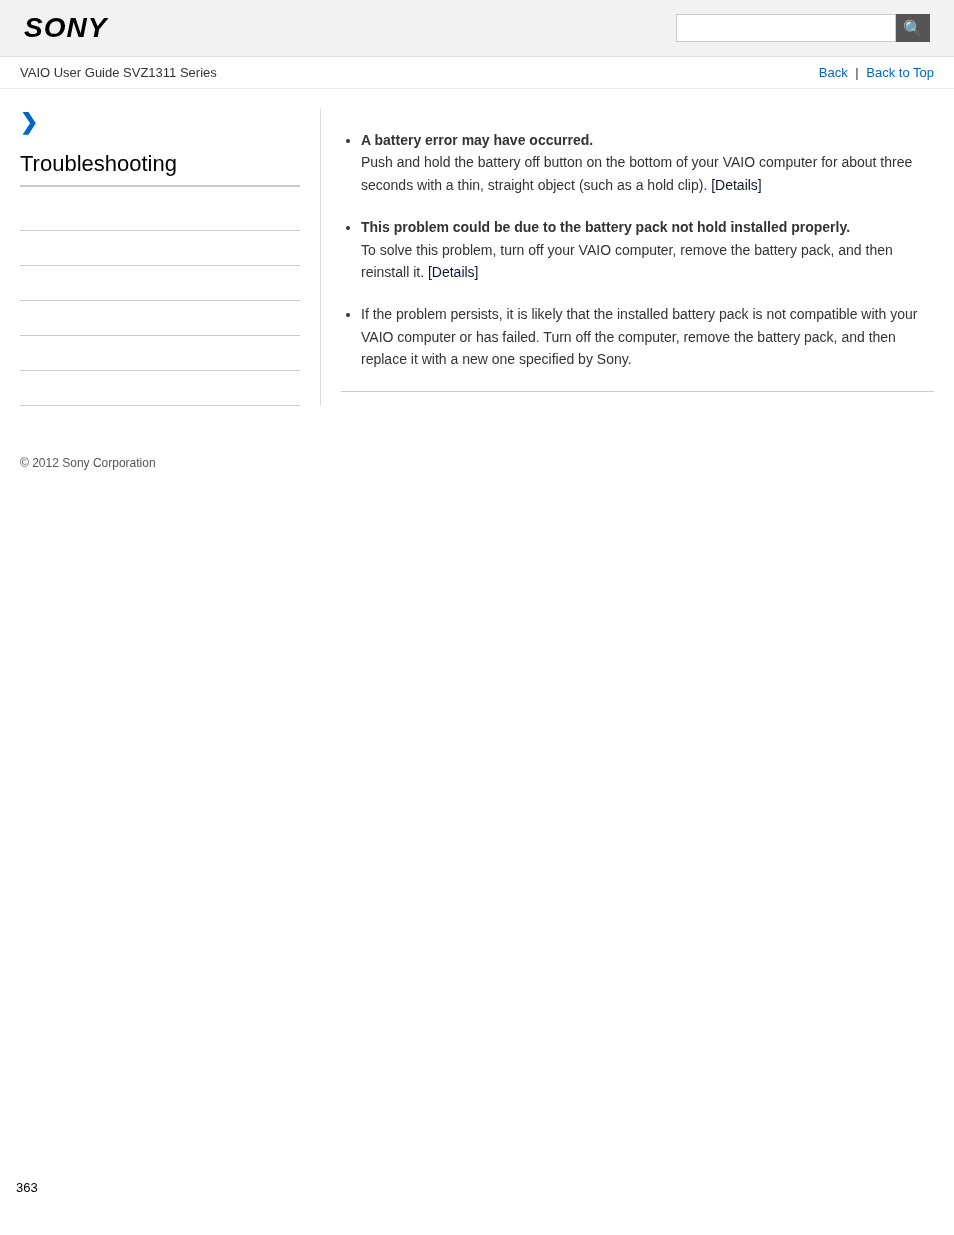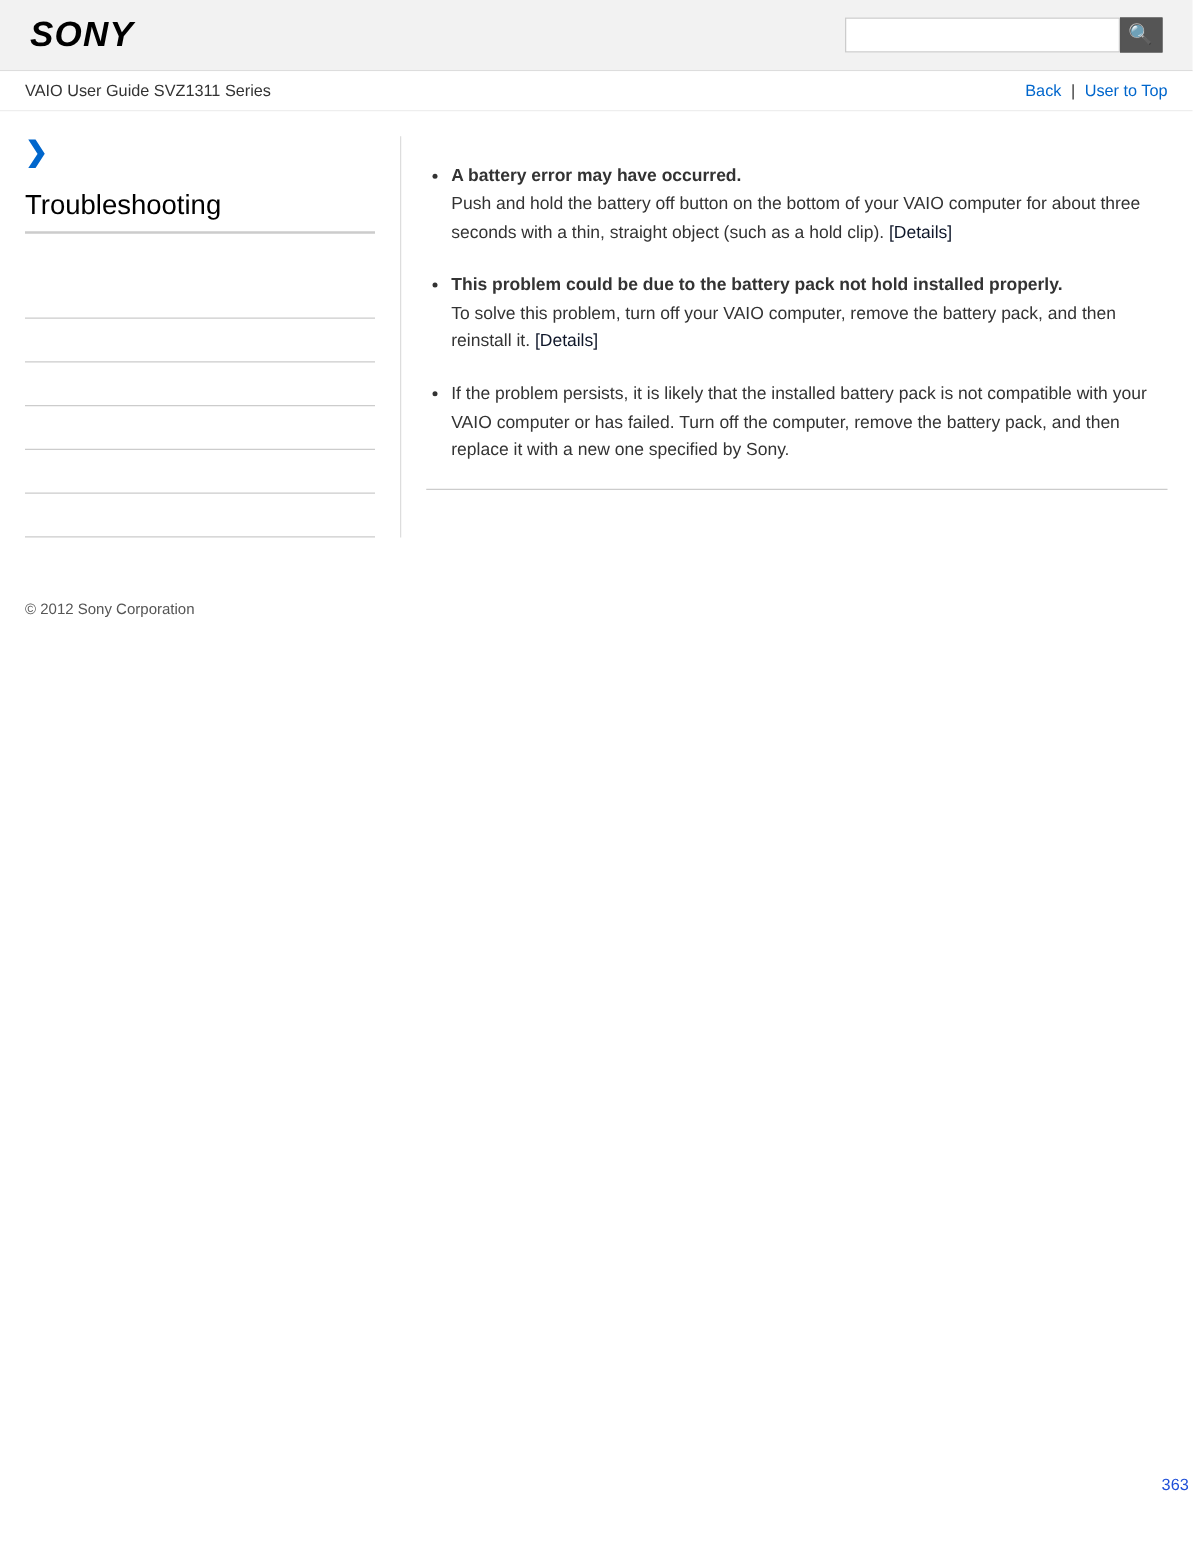--- a/index.html
+++ b/index.html
@@ -101,21 +101,21 @@
       margin-bottom: 16px;
       display: block;
     }
 
     .section-title {
       font-size: 22px;
       font-weight: normal;
       color: #000;
       border-bottom: 2px solid #ccc;
       padding-bottom: 8px;
-      margin-bottom: 33px;
+      margin-bottom: 9px;
     }
 
     .sidebar-links {
       list-style: none;
     }
     .sidebar-links li {
       border-bottom: 1px solid #ccc;
       padding: 10px 0;
     }
     .sidebar-links li a {
@@ -159,24 +159,24 @@
     
     .footer {
       padding: 20px;
       font-size: 12px;
       color: #555;
       margin-top: 10px;
     }
 
     
     .page-number {
-      text-align: right;
-      font-size: 13px;
-      color: #1d4ed8;
-      padding: 20px 3px;
+      text-align: left;
+      font-size: 13px;
+      color: #000000;
+      padding: 20px 16px;
       position: absolute;
       bottom: 20px;
       left: 0;
       right: 0;
     }
 
     .page-wrapper {
       position: relative;
       min-height: 1235px;
     }
@@ -194,21 +194,21 @@
         <span>🔍</span>
       </button>
     </div>
   </div>
 
   <div class="nav-bar">
     <span class="nav-guide-title">VAIO User Guide SVZ1311 Series</span>
     <div class="nav-links">
       <a href="#">Back</a>
       <span class="separator"> | </span>
-      <a href="#">User to Top</a>
+      <a href="#">Back to Top</a>
     </div>
   </div>
 
   <div class="main-content">
 
     <div class="sidebar">
       <span class="chevron-icon">❯</span>
       <h2 class="section-title">Troubleshooting</h2>
       <ul class="sidebar-links">
         <li>

